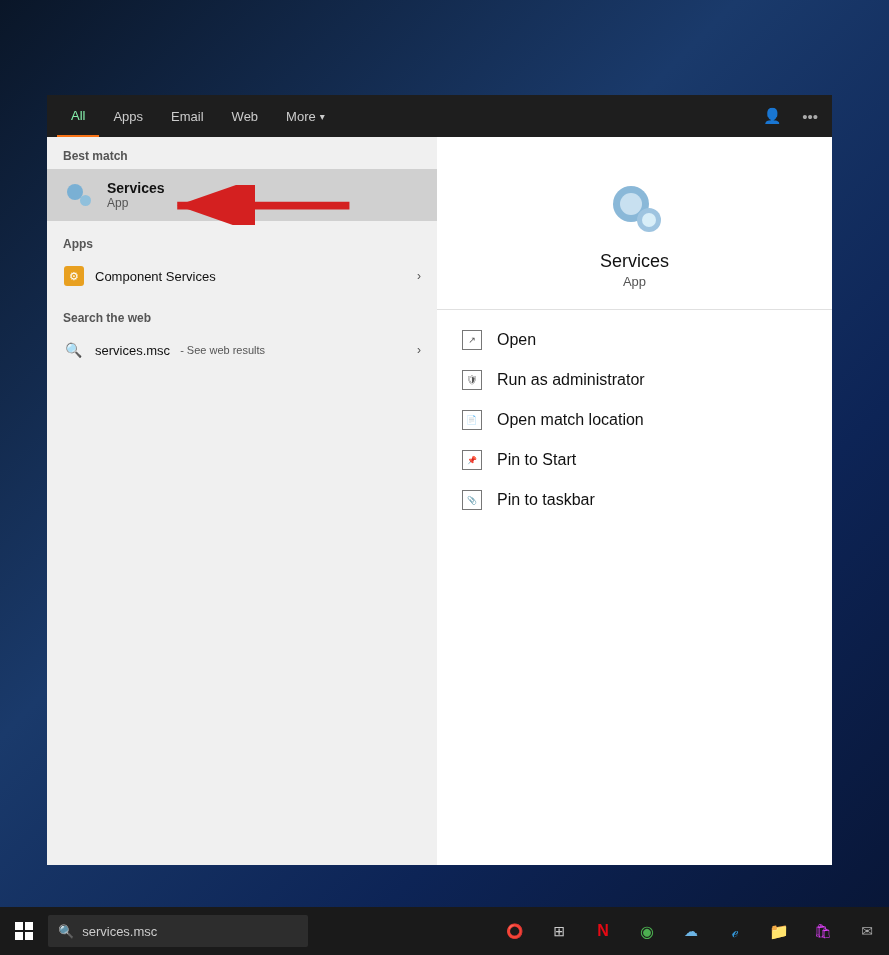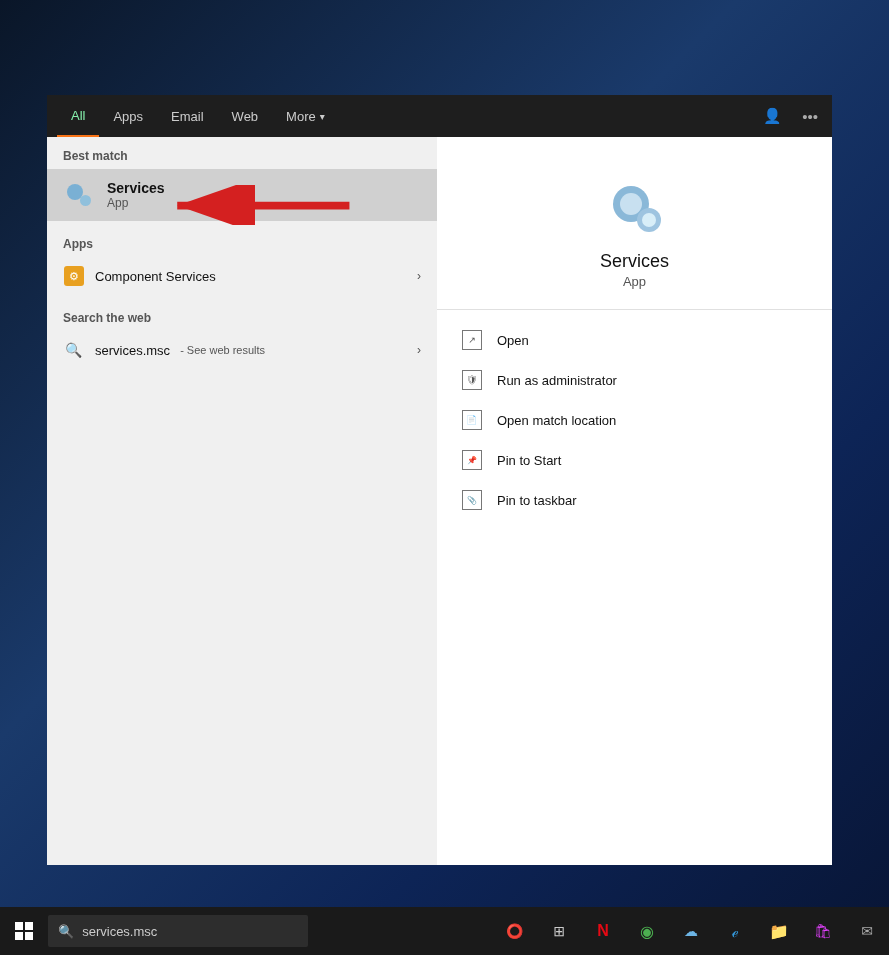--- a/index.html
+++ b/index.html
@@ -210,21 +210,21 @@
       cursor: pointer;
     }
     .action-icon {
       width: 22px;
       height: 22px;
       display: flex;
       align-items: center;
       justify-content: center;
       flex-shrink: 0;
     }
-    .action-text { font-size: 13px; color: #111; }
+    .action-text { font-size: 16px; color: #111; }
 
     
     .taskbar {
       position: absolute;
       bottom: 0;
       left: 0;
       right: 0;
       height: 48px;
       background: #1a1a1a;
       display: flex;

